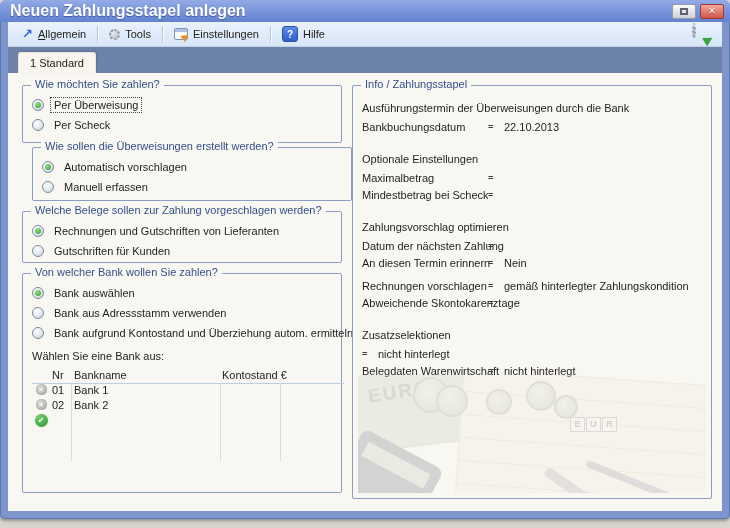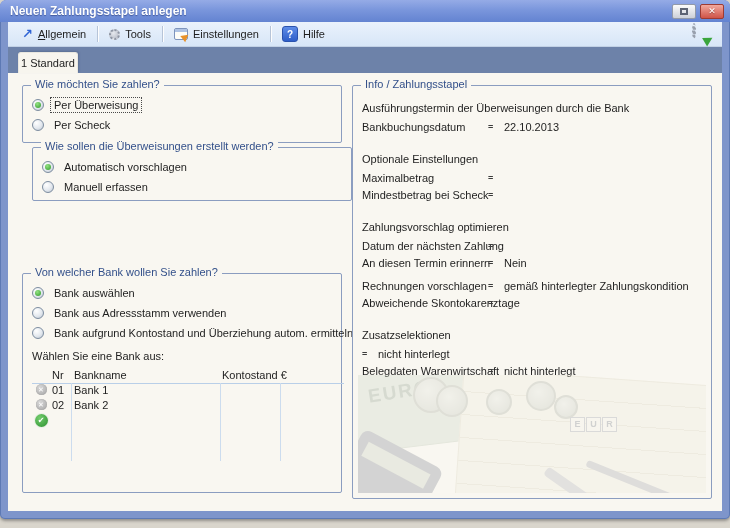--- a/index.html
+++ b/index.html
@@ -10,21 +10,21 @@
     font-size:11px;color:#1e1e1e;
     -webkit-font-smoothing:antialiased;
   }
   
   .window{position:absolute;left:0;top:0;width:730px;height:519px;
     background:#7e95cb;border-radius:7px 7px 5px 5px;
     box-shadow:0 2px 3px rgba(60,60,60,.45), inset 0 0 0 1px #5d79b4;}
   .titlebar{height:22px;display:flex;align-items:center;padding:0 6px 0 10px;
     background:linear-gradient(180deg,#95abe6 0%,#7a96dc 45%,#6383d1 100%);
     border-radius:6px 6px 0 0;}
-  .title-text{flex:1;color:#fff;font-weight:bold;font-size:12px;
+  .title-text{flex:1;color:#fff;font-weight:bold;font-size:16px;
     text-shadow:0 1px 1px rgba(30,50,110,.55);white-space:nowrap;overflow:hidden;}
   .wbtn{width:24px;height:15px;border-radius:2px;border:1px solid;margin-left:4px;
     display:flex;align-items:center;justify-content:center;box-sizing:border-box;cursor:default}
   .wbtn-restore{background:linear-gradient(#fbfbfb,#ccd0d8);border-color:#939aa8}
   .wbtn-restore .sq{width:8px;height:7px;border:2px solid #5c6373;box-sizing:border-box;background:transparent}
   .wbtn-close{background:linear-gradient(#f2a89d,#cf5448);border-color:#9d3b33;
     color:#fff;font-size:9px;font-weight:bold;text-shadow:0 1px 1px rgba(90,20,10,.5)}
   .window-body{position:absolute;left:8px;right:8px;top:22px;bottom:8px;background:#f9f7f1;overflow:hidden}
 
   
@@ -46,21 +46,21 @@
     border-radius:3px;color:#fff;font-weight:bold;font-size:10px;display:flex;align-items:center;
     justify-content:center;flex:none}
   .tool-sync{position:absolute;right:12px;top:3px;width:18px;height:18px}
   .tool-sync .ic-gear{width:14px;height:14px;border-color:#98a0ad}
   .tool-sync .garrow{position:absolute;right:-3px;bottom:-2px;width:0;height:0;
     border-left:9px solid #3aa53c;border-top:5px solid transparent;border-bottom:5px solid transparent;
     transform:rotate(-30deg)}
 
   
   .tabstrip{height:26px;background:#6d82a9;position:relative}
-  .tab{position:absolute;left:10px;bottom:0;height:20px;line-height:20px;padding:0 2px;
+  .tab{position:absolute;left:10px;bottom:0;height:20px;line-height:20px;padding:0 11px;
     background:#f7f5ee;border:1px solid #e9e7df;border-bottom:none;border-radius:3px 3px 0 0;
     color:#222;cursor:default;box-shadow:1px -1px 2px rgba(40,55,90,.25)}
 
   
   .content{position:absolute;top:51px;left:0;right:0;bottom:0}
   .group{position:absolute;border:1px solid #8b9dc0;border-radius:2px;box-sizing:border-box}
   .group-title{position:absolute;top:-8px;left:8px;background:#f9f7f1;padding:0 4px;
     color:#33508a;white-space:nowrap}
   .g1{left:14px;top:12px;width:320px;height:58px}
   .g2{left:24px;top:74px;width:320px;height:54px}
@@ -206,20 +206,33 @@
             <span class="radio sel"></span>
             <span class="opt-label">Automatisch vorschlagen</span>
           </div>
           <div class="opt">
             <span class="radio"></span>
             <span class="opt-label">Manuell erfassen</span>
           </div>
         </div>
       </div>
 
+      <div class="group g3">
+        <span class="group-title">Welche Belege sollen zur Zahlung vorgeschlagen werden?</span>
+        <div class="opts">
+          <div class="opt">
+            <span class="radio sel"></span>
+            <span class="opt-label">Rechnungen und Gutschriften von Lieferanten</span>
+          </div>
+          <div class="opt">
+            <span class="radio"></span>
+            <span class="opt-label">Gutschriften für Kunden</span>
+          </div>
+        </div>
+      </div>
 
       <div class="group g4">
         <span class="group-title">Von welcher Bank wollen Sie zahlen?</span>
         <div class="opts">
           <div class="opt">
             <span class="radio sel"></span>
             <span class="opt-label">Bank auswählen</span>
           </div>
           <div class="opt">
             <span class="radio"></span>

